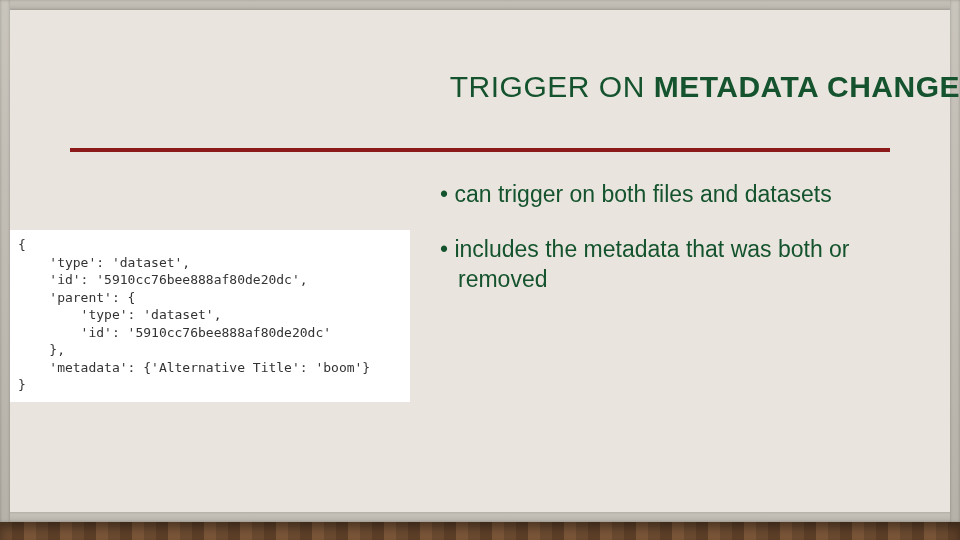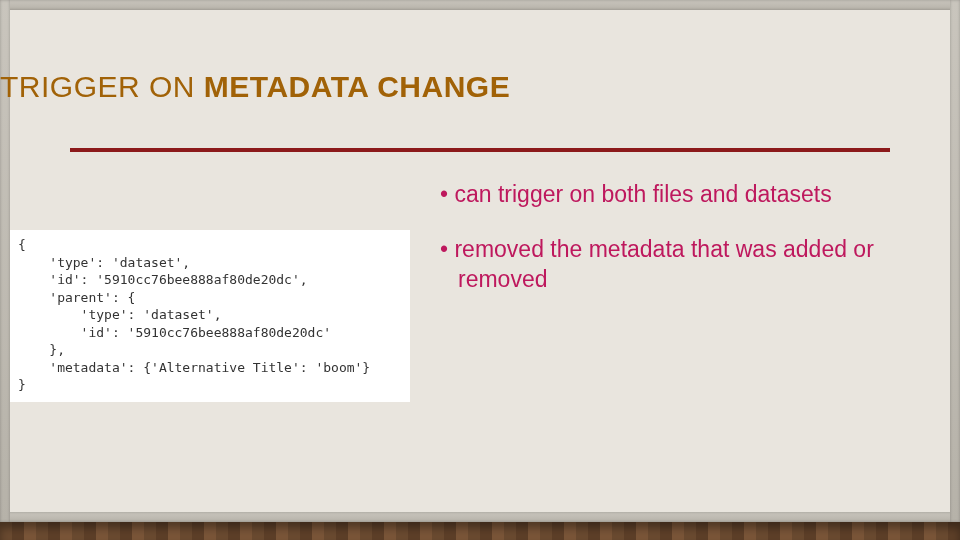--- a/index.html
+++ b/index.html
@@ -37,24 +37,24 @@
       #5d3f28 12px, #5d3f28 24px,
       #7a5538 24px, #7a5538 36px
     );
     box-shadow: inset 0 6px 8px rgba(0,0,0,.35);
   }
 
   .title {
     position: absolute;
     top: 70px;
     left: 0; right: 0;
-    text-align: left;
+    text-align: right;
     font-size: 30px;
     letter-spacing: .5px;
-    color: #a16207;
+    color: #14532d;
   }
   .title .light { font-weight: 400; }
   .title .heavy { font-weight: 700; }
 
   .rule {
     position: absolute;
     top: 148px;
     left: 70px;
     right: 70px;
     height: 4px;
@@ -74,21 +74,21 @@
     padding: 6px 8px 8px 8px;
     box-sizing: border-box;
     white-space: pre;
   }
 
   .bullets {
     position: absolute;
     top: 180px;
     left: 440px;
     right: 70px;
-    color: #be185d;
+    color: #14532d;
   }
   .bullets .item {
     font-size: 23px;
     line-height: 1.28;
     margin-bottom: 26px;
     padding-left: 18px;
     text-indent: -18px;
   }
   .bullets .item::before {
     content: "• ";
@@ -116,16 +116,16 @@
     'id': '5910cc76bee888af80de20dc',
     'parent': {
         'type': 'dataset',
         'id': '5910cc76bee888af80de20dc'
     },
     'metadata': {'Alternative Title': 'boom'}
 }</div>
 
   <div class="bullets">
     <div class="item">can trigger on both files and datasets</div>
-    <div class="item">removed the metadata that was added or removed</div>
+    <div class="item">includes the metadata that was both or removed</div>
   </div>
 
 </div>
 
 </body></html>

